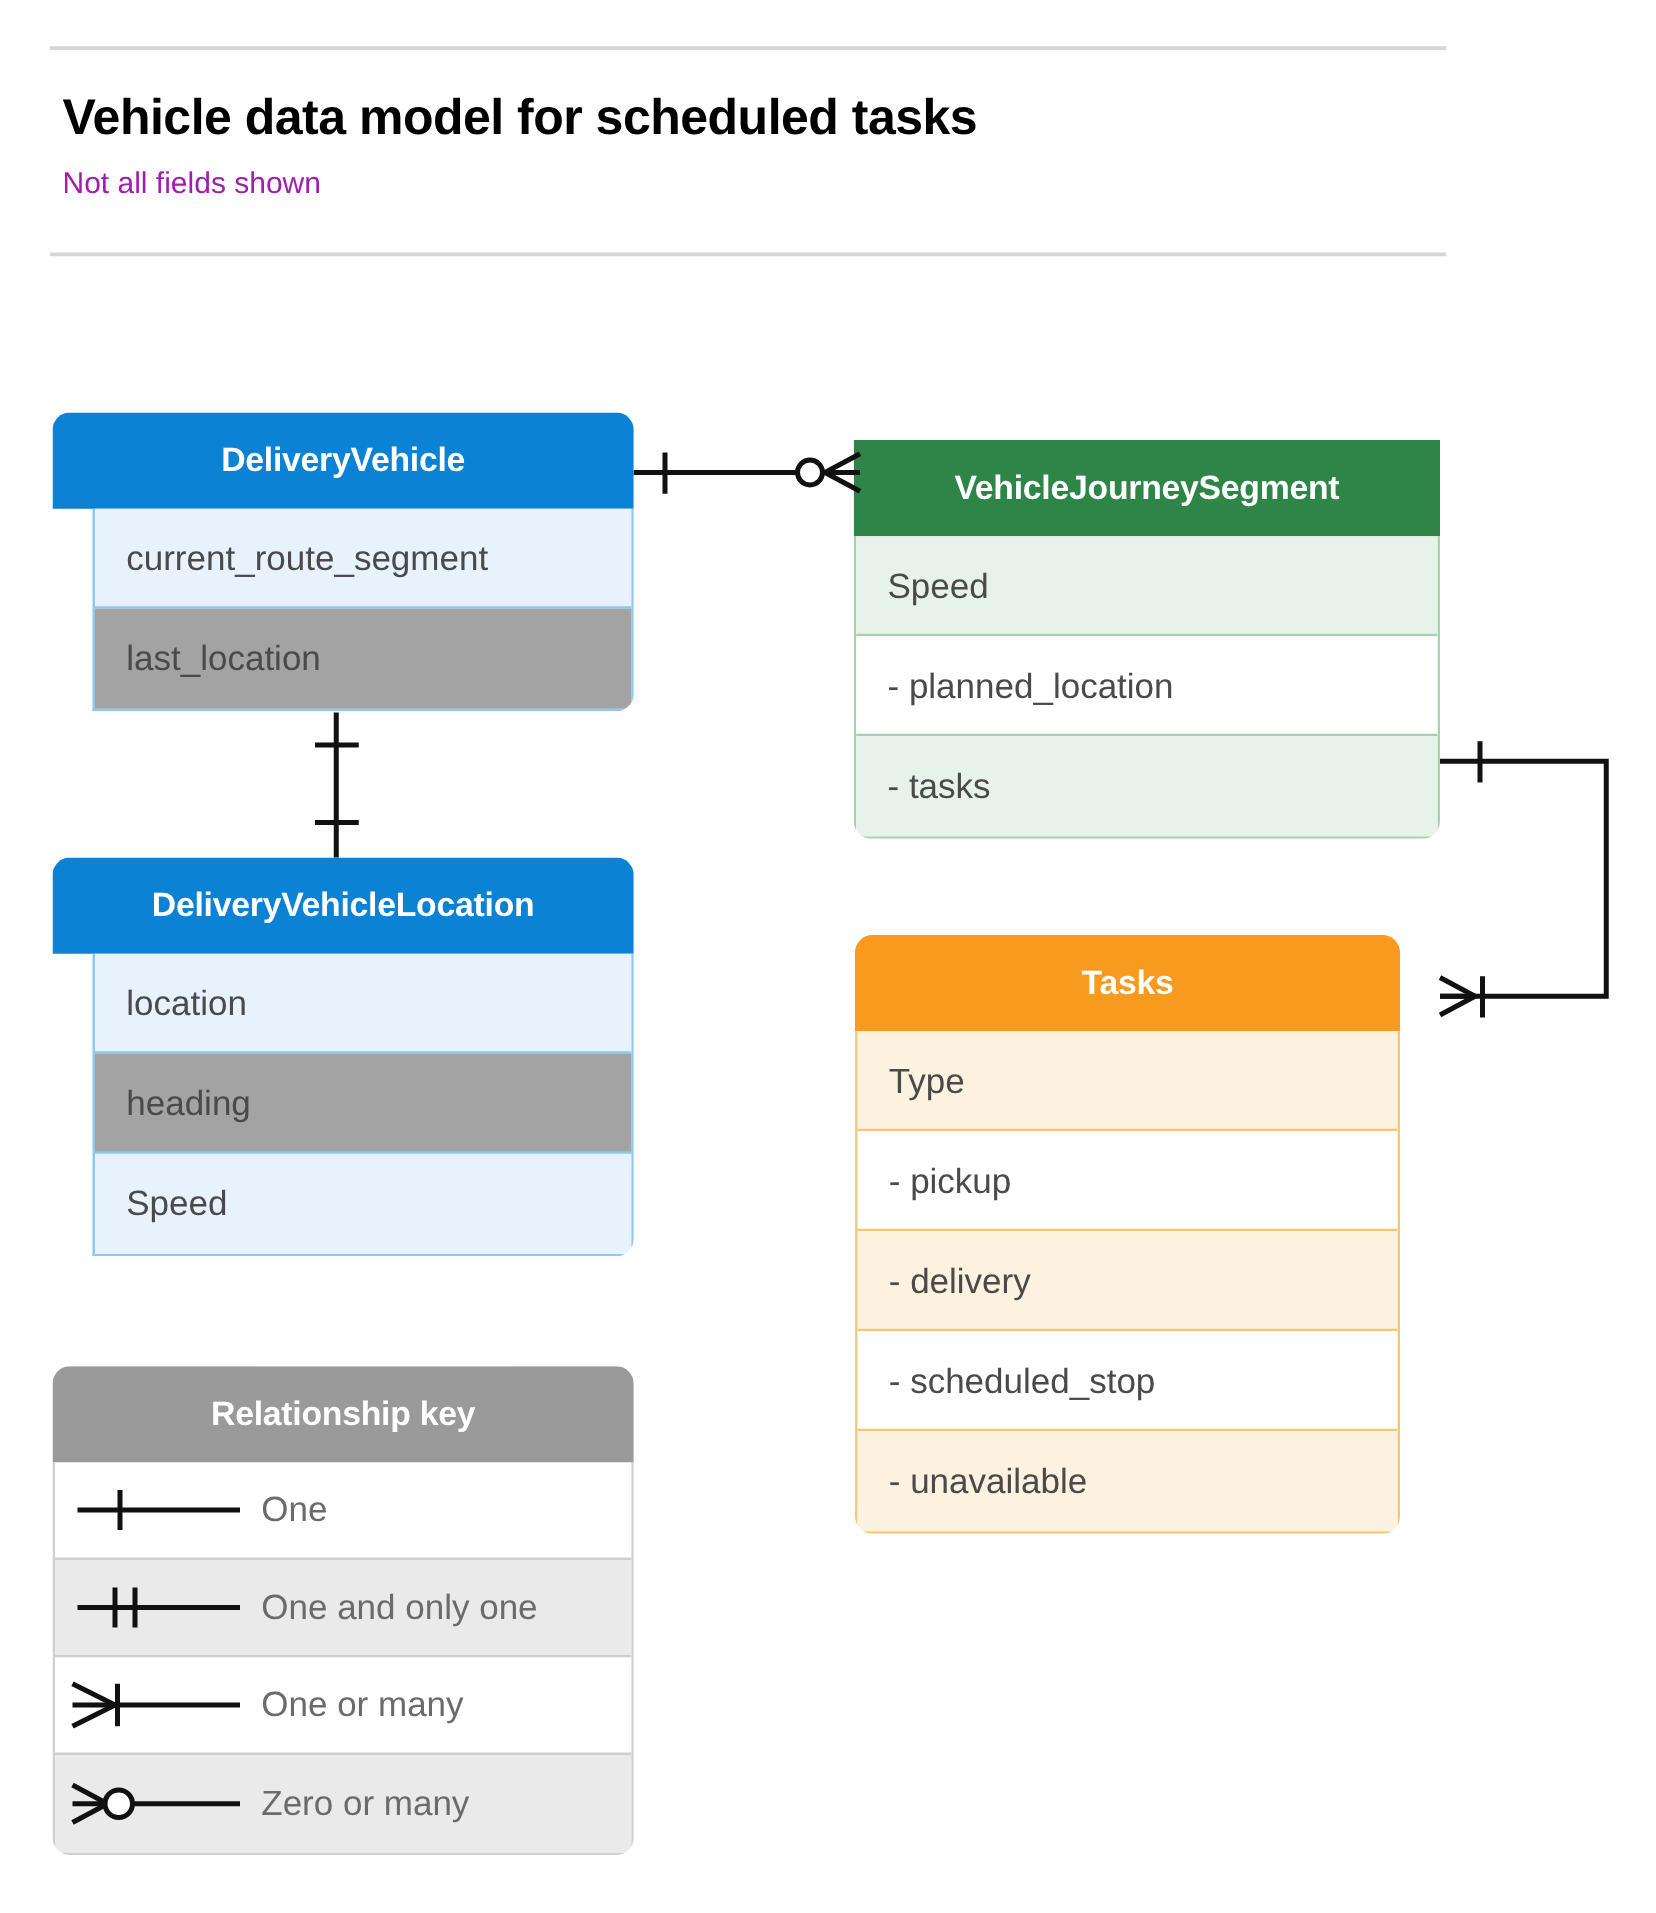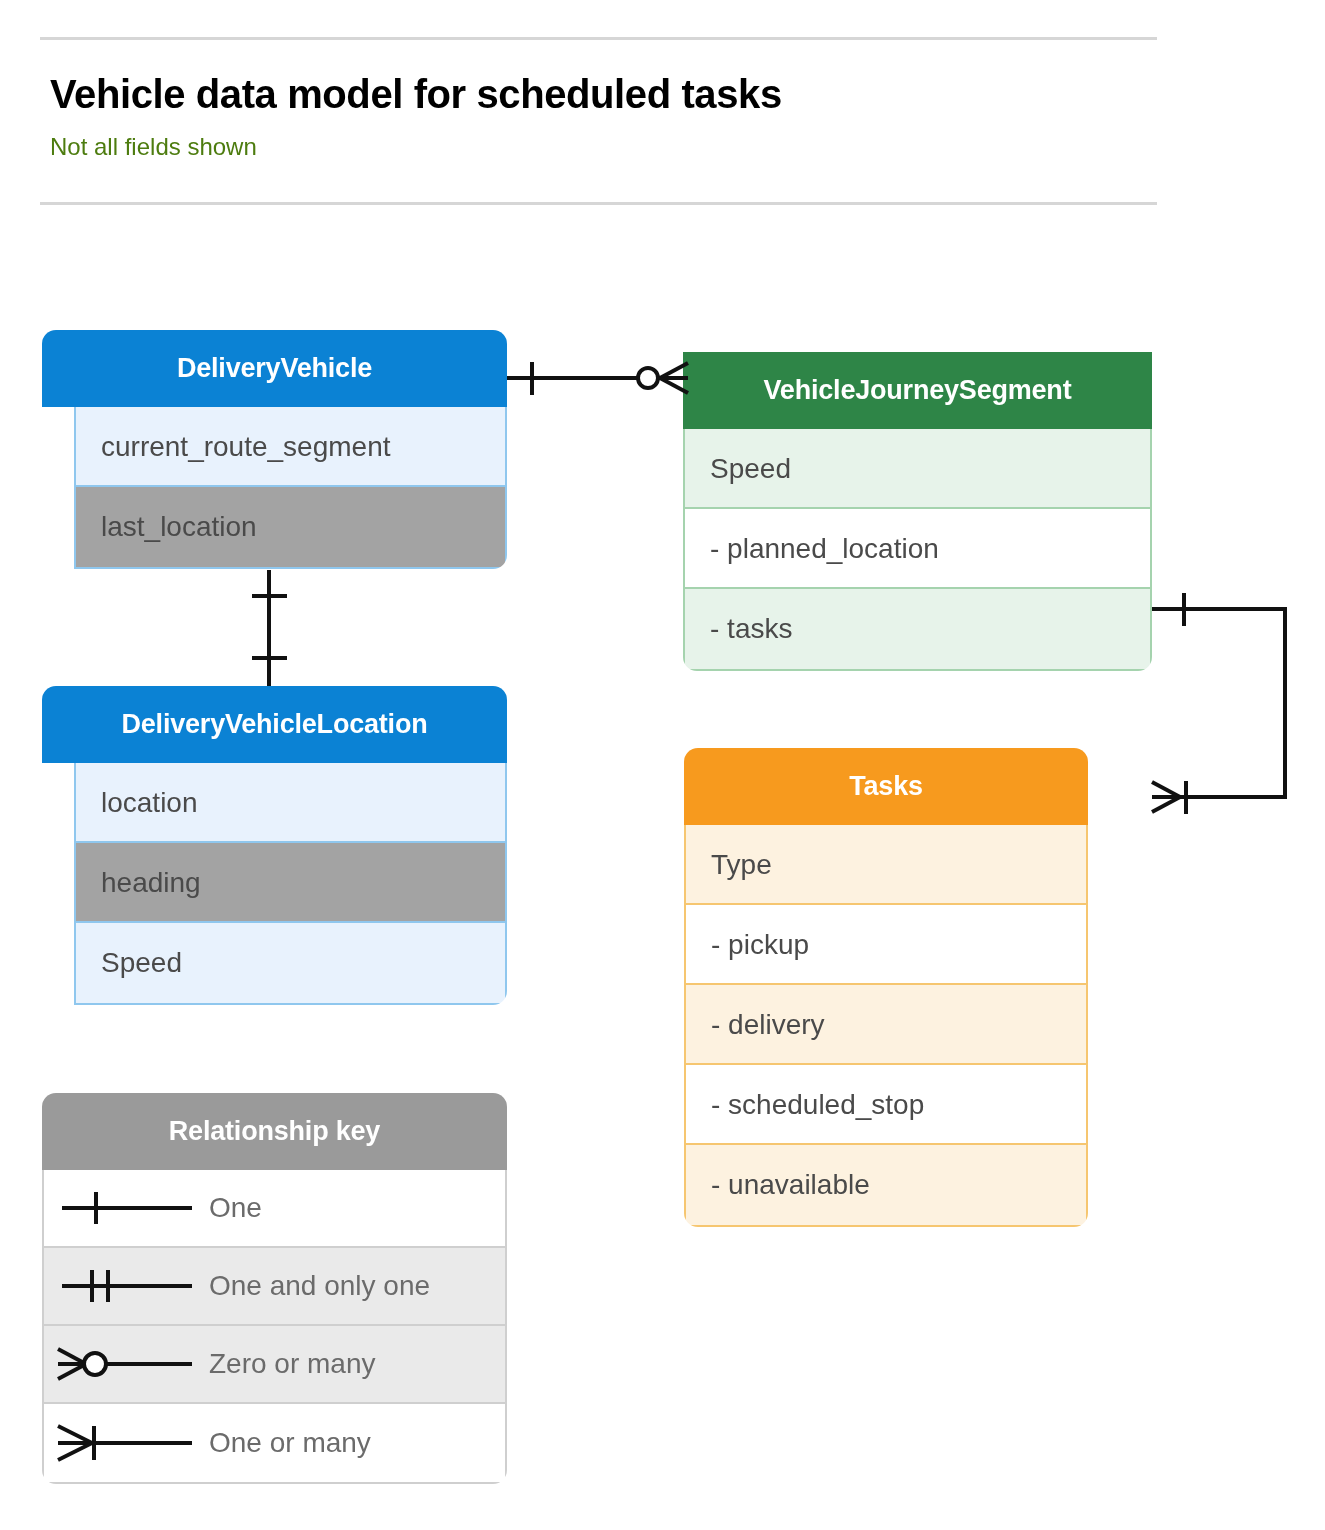--- a/index.html
+++ b/index.html
@@ -35,21 +35,21 @@
     font-weight: bold;
     color: #000000;
     letter-spacing: -0.4px;
     white-space: nowrap;
   }
   .page-subtitle {
     position: absolute;
     left: 50px;
     top: 133px;
     font-size: 24px;
-    color: #4d7c0f;
+    color: #a21caf;
     white-space: nowrap;
   }
 
   
   .entity {
     position: absolute;
     box-sizing: border-box;
     border-radius: 14px;
     overflow: hidden;
   }
@@ -122,21 +122,21 @@
   .legend-label {
     font-size: 28px;
     color: #6b6b6b;
     white-space: nowrap;
   }
 
   
   #delivery-vehicle      { left: 42px;  top: 330px;  width: 465px; }
   #vehicle-journey-segment { left: 683px; top: 330px; width: 469px; }
   #delivery-vehicle-location { left: 42px; top: 686px; width: 465px; }
-  #tasks                 { left: 684px; top: 748px; width: 404px; }
+  #tasks                 { left: 684px; top: 748px; width: 436px; }
   #relationship-key      { left: 42px;  top: 1093px; width: 465px; }
 
   
   #connectors {
     position: absolute;
     left: 0; top: 0;
     width: 1325px;
     height: 1530px;
     pointer-events: none;
   }
@@ -200,40 +200,40 @@
 
     <div class="legend-row odd">
       <svg class="legend-sym" viewBox="0 0 165 78">
         <line x1="18" y1="39" x2="148" y2="39" stroke="#111" stroke-width="4"></line>
         <line x1="48" y1="23" x2="48" y2="55" stroke="#111" stroke-width="4"></line>
         <line x1="64" y1="23" x2="64" y2="55" stroke="#111" stroke-width="4"></line>
       </svg>
       <span class="legend-label">One and only one</span>
     </div>
 
+    <div class="legend-row even">
+      <svg class="legend-sym" viewBox="0 0 165 78">
+        <line x1="42" y1="39" x2="148" y2="39" stroke="#111" stroke-width="4"></line>
+        <line x1="48" y1="39" x2="14" y2="22" stroke="#111" stroke-width="4"></line>
+        <line x1="48" y1="39" x2="14" y2="39" stroke="#111" stroke-width="4"></line>
+        <line x1="48" y1="39" x2="14" y2="56" stroke="#111" stroke-width="4"></line>
+        <line x1="50" y1="22" x2="50" y2="56" stroke="#111" stroke-width="4"></line>
+      </svg>
+      <span class="legend-label">One or many</span>
+    </div>
+
     <div class="legend-row odd">
       <svg class="legend-sym" viewBox="0 0 165 78">
         <line x1="50" y1="39" x2="148" y2="39" stroke="#111" stroke-width="4"></line>
         <line x1="42" y1="39" x2="14" y2="24" stroke="#111" stroke-width="4"></line>
         <line x1="42" y1="39" x2="14" y2="39" stroke="#111" stroke-width="4"></line>
         <line x1="42" y1="39" x2="14" y2="54" stroke="#111" stroke-width="4"></line>
         <circle cx="51" cy="39" r="11" fill="#fff" stroke="#111" stroke-width="4"></circle>
       </svg>
       <span class="legend-label">Zero or many</span>
-    </div>
-
-    <div class="legend-row even">
-      <svg class="legend-sym" viewBox="0 0 165 78">
-        <line x1="42" y1="39" x2="148" y2="39" stroke="#111" stroke-width="4"></line>
-        <line x1="48" y1="39" x2="14" y2="22" stroke="#111" stroke-width="4"></line>
-        <line x1="48" y1="39" x2="14" y2="39" stroke="#111" stroke-width="4"></line>
-        <line x1="48" y1="39" x2="14" y2="56" stroke="#111" stroke-width="4"></line>
-        <line x1="50" y1="22" x2="50" y2="56" stroke="#111" stroke-width="4"></line>
-      </svg>
-      <span class="legend-label">One or many</span>
     </div>
 
   </div>
 </div>
 
 <svg id="connectors" viewBox="0 0 1325 1530">
 
   
   <g>
     <line x1="507" y1="378" x2="683" y2="378" stroke="#111" stroke-width="4"></line>

